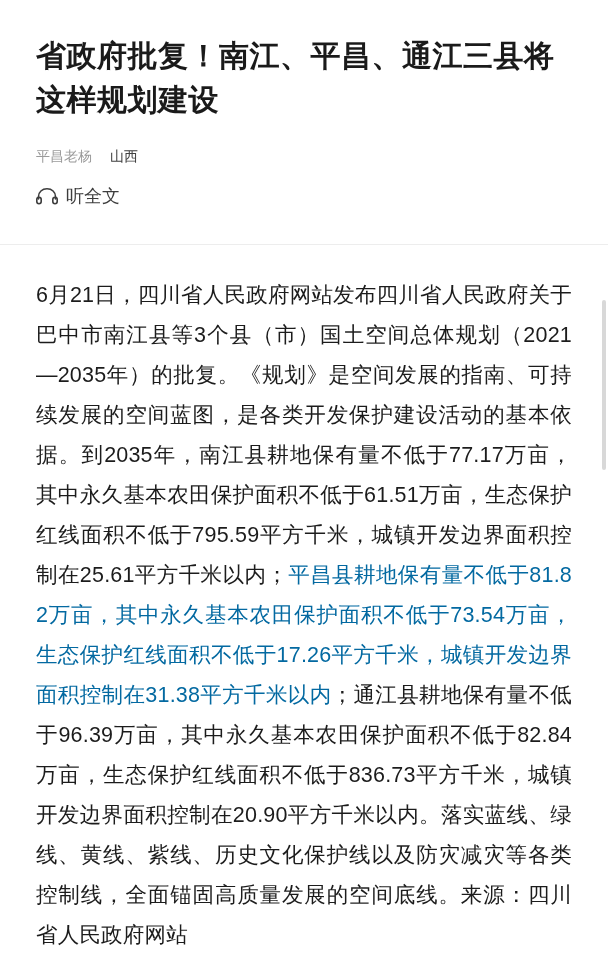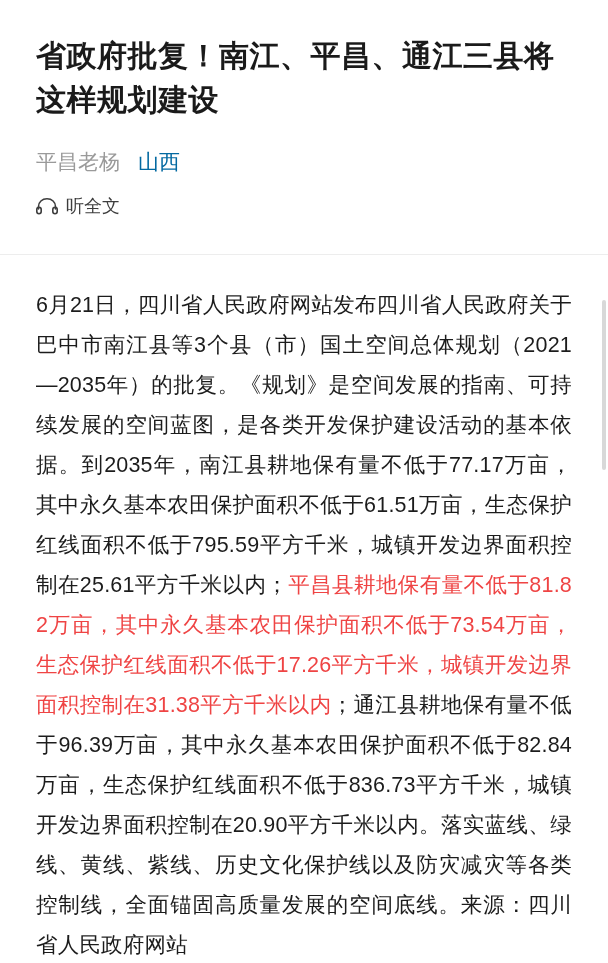--- a/index.html
+++ b/index.html
@@ -26,32 +26,32 @@
     line-height: 44px;
     font-weight: bold;
     color: #1a1a1a;
     letter-spacing: 0.5px;
     margin: 0 0 26px 0;
   }
   .meta {
     display: flex;
     align-items: center;
     gap: 18px;
-    font-size: 21px;
+    font-size: 14px;
     color: #9a9a9a;
     margin-bottom: 18px;
   }
   .meta .author {
     color: #9a9a9a;
   }
   .meta .datetime {
     color: #b0b0b0;
   }
   .meta .location {
-    color: #0369a1;
+    color: #404040;
   }
   .listen-row {
     display: flex;
     align-items: center;
     gap: 8px;
     font-size: 18px;
     color: #3d3d3d;
     margin-bottom: 36px;
   }
   .listen-row .headphone-icon {
@@ -70,21 +70,21 @@
   }
   .article {
     font-size: 21.5px;
     line-height: 40px;
     color: #1c1c1c;
     text-align: justify;
     letter-spacing: 0.2px;
     word-break: break-all;
   }
   .hl {
-    color: #ef4444;
+    color: #0369a1;
   }
   .scrollbar {
     position: absolute;
     right: 2px;
     top: 300px;
     width: 4px;
     height: 170px;
     background: #d8d8d8;
     border-radius: 2px;
   }

